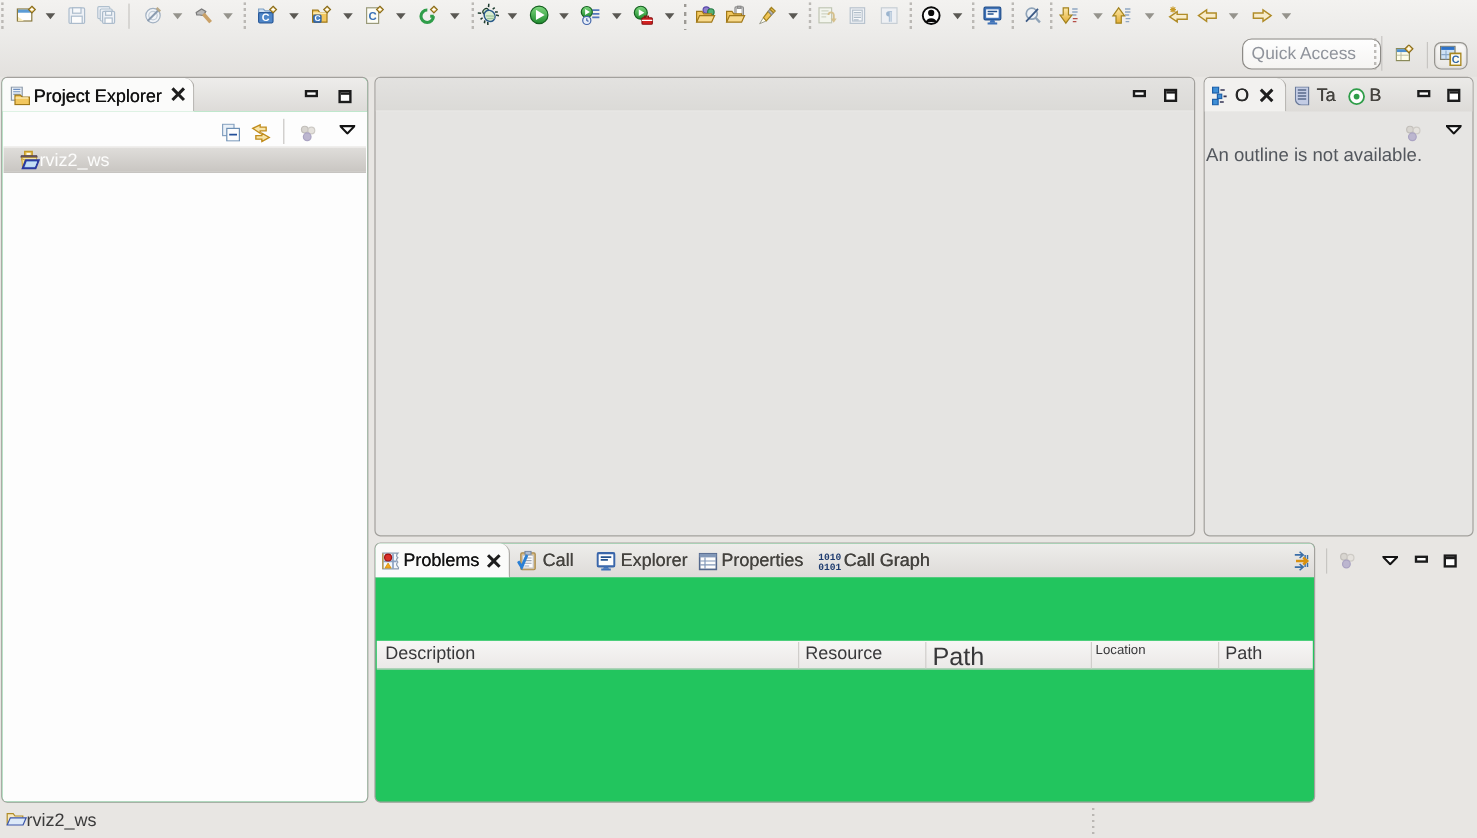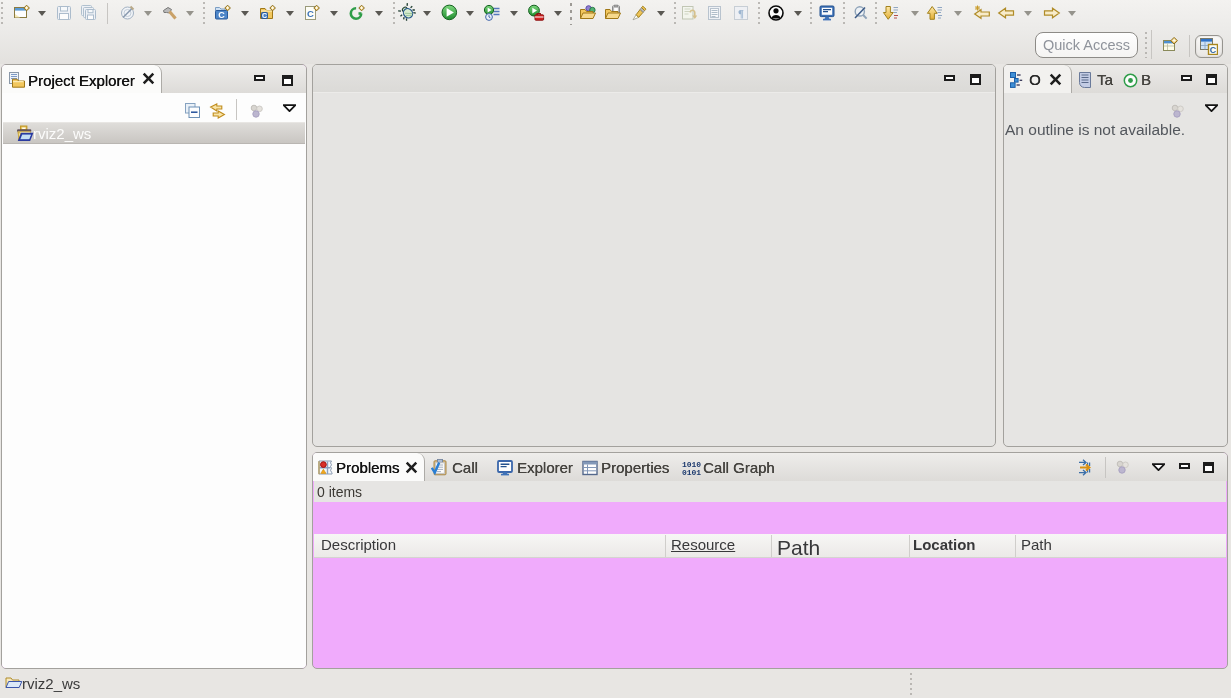--- a/index.html
+++ b/index.html
@@ -1,21 +1,21 @@
 <!DOCTYPE html>
 <html><head>
 <meta charset="utf-8">
 <style>
 * { margin:0; padding:0; box-sizing:border-box; }
 html,body { width:1231px; height:698px; overflow:hidden; }
 body { font-family:"Liberation Sans", sans-serif; position:relative; background:#e8e6e3; }
 .abs { position:absolute; }
 #topbar { position:absolute; left:0; top:0; width:1231px; height:64px;
   background:linear-gradient(#f3f2f0 0%,#ecebe9 45%,#e3e1de 100%); }
-.panel { position:absolute; background:#f0abfc; border:1px solid #a3a19d; border-radius:5px; }
+.panel { position:absolute; background:#22c55e; border:1px solid #a3a19d; border-radius:5px; }
 .tabstrip { position:absolute; left:0; top:0; right:0; height:28px;
   background:linear-gradient(#eeedeb,#dddbd8); border-radius:4px 4px 0 0; }
 .atab { position:absolute; top:0; height:28px; background:#fbfbfa;
   border-right:1px solid #adaba7; border-radius:4px 8px 0 0; }
 .tabtxt { position:absolute; font-size:15px; color:#131313; top:6px; white-space:pre; text-shadow:0.3px 0 0 #131313; }
 .itabtxt { position:absolute; font-size:15px; color:#45433f; top:6px; white-space:pre; text-shadow:0.25px 0 0 #45433f; }
 .dd { position:absolute; width:0; height:0; border-left:4.5px solid transparent; border-right:4.5px solid transparent; border-top:5.5px solid #5a5853; }
 .dg { position:absolute; width:0; height:0; border-left:4.5px solid transparent; border-right:4.5px solid transparent; border-top:5.5px solid #95938c; }
 .vsep { position:absolute; width:1px; background:#c7c5c2; }
 .hdl { position:absolute; width:2px; background-image:repeating-linear-gradient(to bottom,#aeaba7 0 2px, rgba(0,0,0,0) 2px 5px); opacity:0.8; }
@@ -243,21 +243,21 @@
 <div class="vsep" style="left:107px;top:3px;height:21px;"></div>
 <div class="hdl" style="left:203px;top:2px;height:24px;"></div>
 <div class="hdl" style="left:393px;top:2px;height:24px;"></div>
 <div class="abs" style="left:570px;top:3px;height:22px;width:2px;background-image:repeating-linear-gradient(to bottom,#9d9a95 0 3px, rgba(0,0,0,0) 3px 7px);"></div>
 <div class="hdl" style="left:674px;top:2px;height:24px;"></div>
 <div class="hdl" style="left:758px;top:2px;height:24px;"></div>
 <div class="hdl" style="left:810px;top:2px;height:24px;"></div>
 <div class="hdl" style="left:843px;top:2px;height:24px;"></div>
 <div class="hdl" style="left:875px;top:2px;height:24px;"></div>
 
-<div class="abs" style="left:1035px;top:32px;width:103px;height:26px;background:linear-gradient(#fefefe,#f5f4f2);border:1px solid #8d8b87;border-radius:8px;">
+<div class="abs" style="left:1035px;top:32px;width:116px;height:26px;background:linear-gradient(#fefefe,#f5f4f2);border:1px solid #8d8b87;border-radius:8px;">
   <div class="abs" style="left:7px;top:4px;font-size:14.5px;color:#8f939b;">Quick Access</div>
 </div>
 <div class="hdl" style="left:1145px;top:32px;height:26px;"></div>
 <div class="vsep" style="left:1151px;top:30px;height:29px;"></div>
 <svg class="ic" width="16" height="18" style="left:1163px;top:37px;" viewBox="0 0 16 18">
  <rect x="0.5" y="3.5" width="11" height="10" fill="#fdfce9" stroke="#8a8a5a"></rect>
  <rect x="1" y="4" width="10" height="2.4" fill="#4e8fd0"></rect>
  <path d="M4.5,6.5 V13 M1,9 h10" stroke="#b9b9a0" stroke-width="0.8"></path>
  <path d="M11.1,0.4 L14.4,3.7 L11.1,7 L7.8,3.7 Z" fill="url(#gldB)" stroke="#8a6d1f"></path>
  <path d="M11.1,2 V5.4 M9.4,3.7 H12.8" stroke="#fff" stroke-width="1"></path>
@@ -368,21 +368,21 @@
   <circle cx="5" cy="4" r="2.8" fill="#d8d5d0" stroke="#c2bfba"></circle>
   <circle cx="10.5" cy="4.8" r="2.8" fill="#e5e2dd" stroke="#cecbc6"></circle>
   <circle cx="7" cy="10" r="3.2" fill="#bcb6cf" stroke="#aaa3c2"></circle>
  </svg>
  <svg class="ic" width="13" height="8" style="left:201px;top:39px;" viewBox="0 0 13 8">
       <path d="M0.6,1.1 H12.4 L6.5,7.2 Z" fill="#fff" stroke="#141414" stroke-width="1.7"></path>
     </svg>
  <div class="abs" style="left:1px;top:56px;font-size:15.5px;color:#53575d;">An outline is not available.</div>
 </div>
 
-<div class="panel" style="left:312px;top:452px;width:916px;height:217px;">
+<div class="panel" style="left:312px;top:452px;width:784px;height:217px;">
  <div class="tabstrip"></div>
  <div class="atab" style="left:0;width:112px;"></div>
  <svg class="ic" width="16" height="16" style="left:5px;top:7px;" viewBox="0 0 16 16">
   <path d="M1,1 h12.5 q-2,1.8 0,3.8 q-2,1.6 0,3.6 q-2,1.8 0,3.8 q1,1 0.5,1.8 H1 Z" fill="#f4f8fc" stroke="#8a9ab0"></path>
   <path d="M9.5,1.5 V14 M1.5,7.8 h11" stroke="#8aa0c0" stroke-width="1.4"></path>
   <circle cx="5.4" cy="4.6" r="2.9" fill="#d92f28" stroke="#a01010"></circle>
   <path d="M5.4,9.2 L8,13.4 H2.8 Z" fill="#f3a81f" stroke="#d08800" stroke-width="0.6"></path>
   <path d="M1,1.2 v13 " stroke="#b89a50" stroke-width="1.2"></path>
  </svg>
  <div class="tabtxt" style="left:23px;">Problems</div>
@@ -430,29 +430,26 @@
   <circle cx="5" cy="4" r="2.8" fill="#d8d5d0" stroke="#c2bfba"></circle>
   <circle cx="10.5" cy="4.8" r="2.8" fill="#e5e2dd" stroke="#cecbc6"></circle>
   <circle cx="7" cy="10" r="3.2" fill="#bcb6cf" stroke="#aaa3c2"></circle>
  </svg>
  <svg class="ic" width="13" height="8" style="left:839px;top:10px;" viewBox="0 0 13 8">
       <path d="M0.6,1.1 H12.4 L6.5,7.2 Z" fill="#fff" stroke="#141414" stroke-width="1.7"></path>
     </svg>
  <div class="mini" style="left:866px;top:10px;"></div>
  <div class="maxi" style="left:890px;top:9px;"></div>
 
- <div class="abs" style="left:1px;top:28px;right:1px;height:21px;background:#e6e5e3;">
-  <div class="abs" style="left:3px;top:3px;font-size:14px;color:#3b3833;">0 items</div>
- </div>
 
  <div class="abs" style="left:1px;top:49px;right:1px;height:24px;background:linear-gradient(#f7f6f5,#ebe9e7);border-bottom:1px solid #d5d3d0;margin-top:32px;">
   <div class="abs" style="left:7px;top:2px;font-size:15px;color:#38383a;">Description</div>
-  <div class="abs" style="left:357px;top:2px;font-size:15px;color:#38383a;text-decoration:underline;">Resource</div>
+  <div class="abs" style="left:357px;top:2px;font-size:15px;color:#38383a;">Resource</div>
   <div class="abs" style="left:463px;top:2px;font-size:21px;color:#38383a;">Path</div>
-  <div class="abs" style="left:599px;top:2px;font-size:15px;color:#38383a;font-weight:bold;">Location</div>
+  <div class="abs" style="left:599px;top:2px;font-size:11px;color:#38383a;">Location</div>
   <div class="abs" style="left:707px;top:2px;font-size:15px;color:#38383a;">Path</div>
   <div class="vsep" style="left:351px;top:1px;height:22px;background:#d0cecb;"></div>
   <div class="vsep" style="left:457px;top:1px;height:22px;background:#d0cecb;"></div>
   <div class="vsep" style="left:595px;top:1px;height:22px;background:#d0cecb;"></div>
   <div class="vsep" style="left:701px;top:1px;height:22px;background:#d0cecb;"></div>
  </div>
 </div>
 
 <svg class="ic" width="18" height="17" style="left:5px;top:675px;" viewBox="0 0 18 17">
  <path d="M1,12.5 L1,3 L6,3 L7.5,5 L14,5 L14,6.5" fill="#f7e9c0" stroke="#b08c28"></path>

